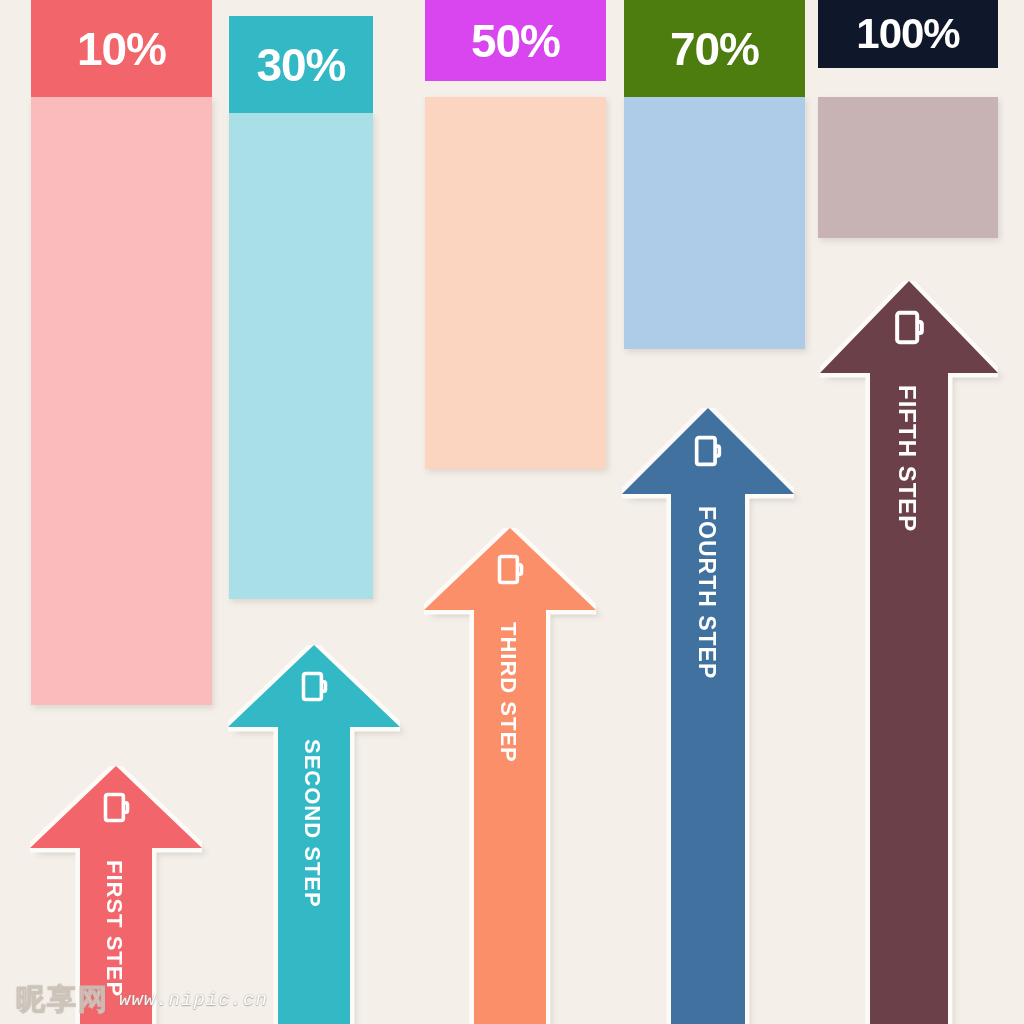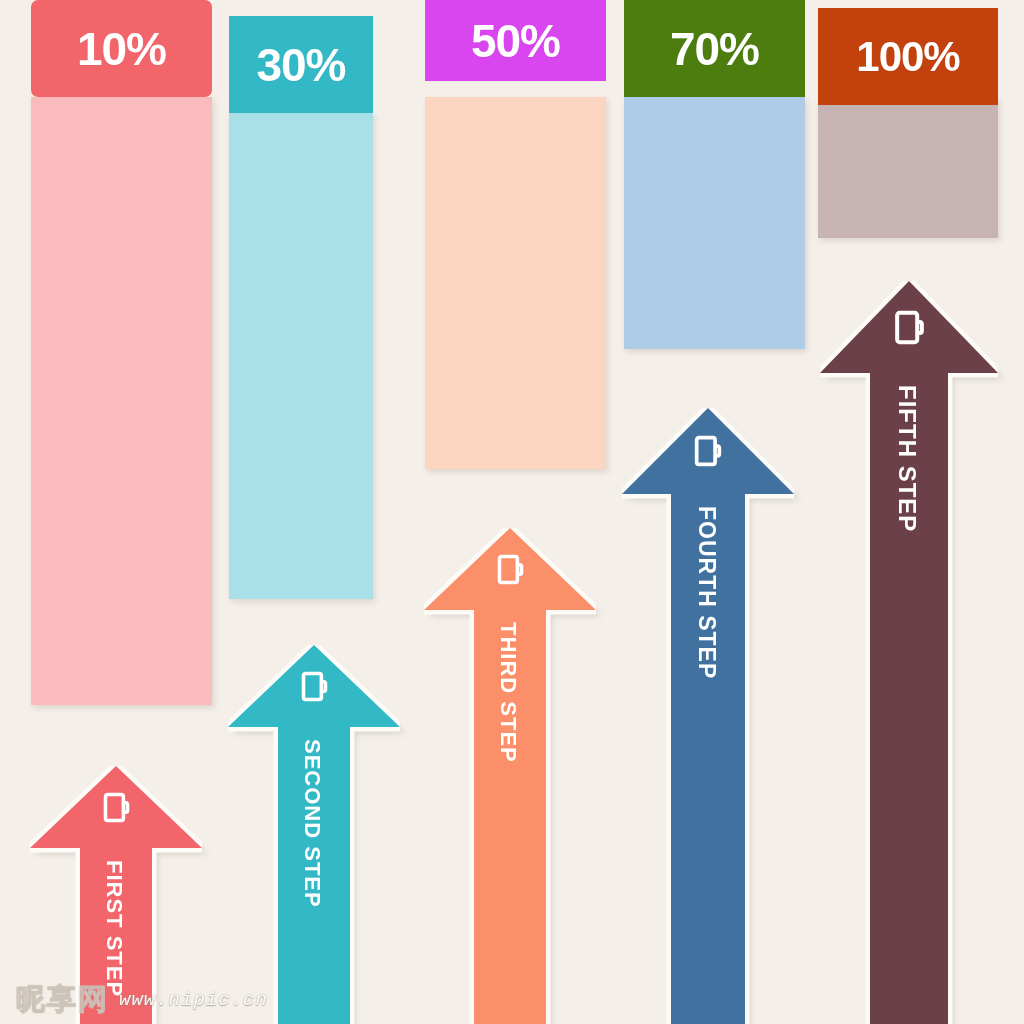--- a/index.html
+++ b/index.html
@@ -122,21 +122,21 @@
   }
 </style>
 </head>
 <body>
 
 <div id="canvas">
 
   <div id="columns-layer">
       <div class="bar" style="left: 31px; top: 0px; width: 181px; height: 705px;">
         <div class="bar-body" style="top: 97px; height: 608px; background: rgb(250, 187, 189);"></div>
-        <div class="bar-head" style="height: 97px; background: rgb(242, 101, 106); border-radius: 7px;">
+        <div class="bar-head" style="height: 97px; background: rgb(242, 101, 106);">
           <span class="bar-head-label">10%</span>
         </div>
       </div>
       <div class="bar" style="left: 229px; top: 16px; width: 144px; height: 583px;">
         <div class="bar-body" style="top: 97px; height: 486px; background: rgb(169, 223, 230);"></div>
         <div class="bar-head" style="height: 97px; background: rgb(51, 184, 198);">
           <span class="bar-head-label">30%</span>
         </div>
       </div>
       <div class="bar" style="left: 425px; top: 0px; width: 181px; height: 469px;">
@@ -146,21 +146,21 @@
         </div>
       </div>
       <div class="bar" style="left: 624px; top: 0px; width: 181px; height: 349px;">
         <div class="bar-body" style="top: 97px; height: 252px; background: rgb(174, 203, 232);"></div>
         <div class="bar-head" style="height: 97px; background: #4d7c0f;">
           <span class="bar-head-label">70%</span>
         </div>
       </div>
       <div class="bar" style="left: 818px; top: 0px; width: 180px; height: 238px;">
         <div class="bar-body" style="top: 97px; height: 141px; background: rgb(200, 179, 180);"></div>
-        <div class="bar-head" style="height: 97px; background: #c2410c; margin-top: 8px;">
+        <div class="bar-head" style="height: 68px; background: #0f172a;">
           <span class="bar-head-label" style="font-size: 42px;">100%</span>
         </div>
       </div>
     </div>
 
   <div id="arrows-layer">
       <div class="arrow" style="left: 30px; top: 766px; width: 172px; height: 258px;">
         <div class="arrow-shadow"><svg width="172" height="258" viewBox="0 0 172 258">
             <polygon points="86,0 172,82 122,82 122,258 50,258 50,82 0,82" fill="#8d8278"></polygon>
           </svg></div>

